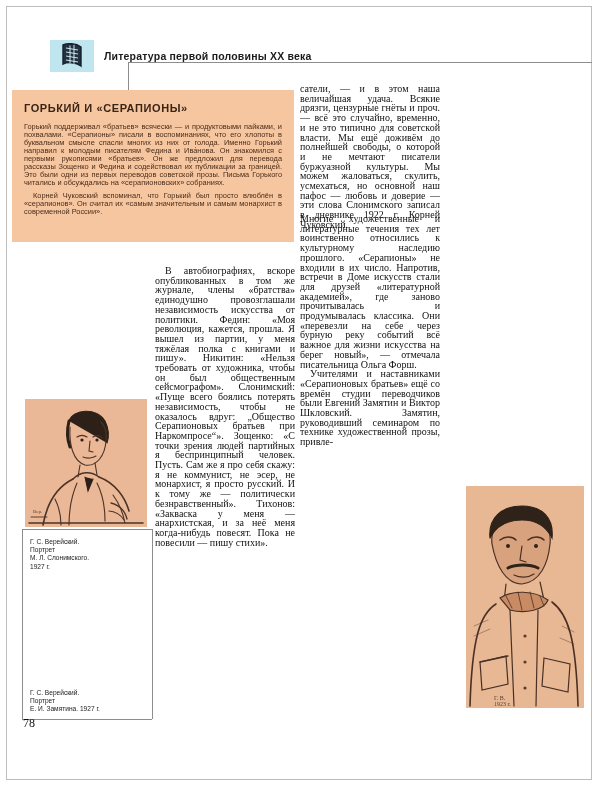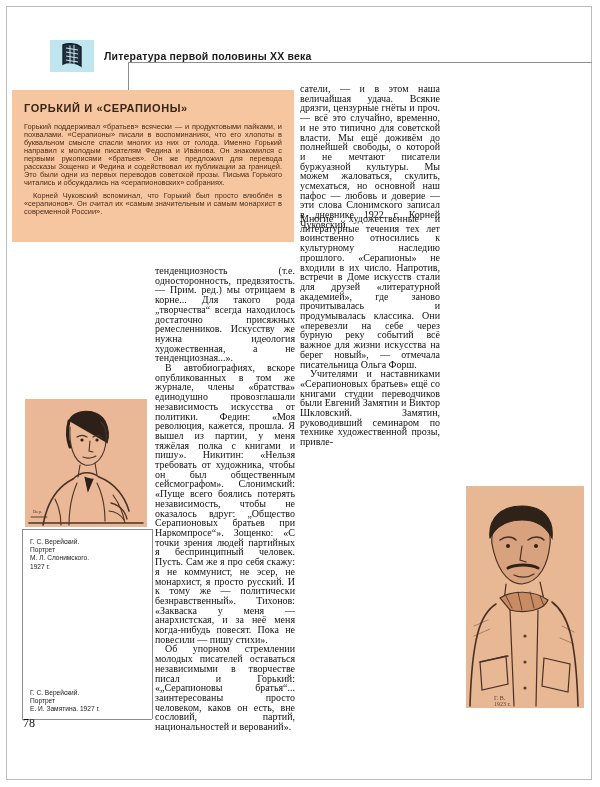--- a/index.html
+++ b/index.html
@@ -92,36 +92,34 @@
   <div class="vrule" style="left:152px;top:529px;height:190px;"></div>
   <div class="hrule" style="left:22px;top:719px;width:130px;"></div>
 
   <div class="callout">
     <div class="callout-title">ГОРЬКИЙ И «СЕРАПИОНЫ»</div>
     <p>Горький поддерживал «братьев» всячески — и продуктовыми пайками, и похвалами. «Серапионы» писали в воспоминаниях, что его хлопоты в буквальном смысле спасли многих из них от голода. Именно Горький направил к молодым писателям Федина и Ива́нова. Он знакомился с первыми рукописями «братьев». Он же предложил для перевода рассказы Зощенко и Федина и содействовал их публикации за границей. Это были одни из первых переводов советской прозы. Письма Горького читались и обсуждались на «серапионовских» собраниях.</p>
     <p class="ind">Корней Чуковский вспоминал, что Горький был просто влюблён в «серапионов». Он считал их «самым значительным и самым монархист в современной России».</p>
   </div>
 
   <div class="col" style="left:155px;top:266px;width:140px;">
-    <p class="noind">тенденциозность (т.е. односторонность, предвзятость. — Прим. ред.) мы отрицаем в корне... Для такого рода „творчества“ всегда находилось достаточно присяжных ремесленников. Искусству же нужна идеология художественная, а не тенденциозная...».</p>
     <p>В автобиографиях, вскоре опубликованных в том же журнале, члены «братства» единодушно провозглашали независимость искусства от политики. Федин: «Моя революция, кажется, прошла. Я вышел из партии, у меня тяжёлая полка с книгами и пишу». Никитин: «Нельзя требовать от художника, чтобы он был общественным сейсмографом». Слонимский: «Пуще всего боялись потерять независимость, чтобы не оказалось вдруг: „Общество Серапионовых братьев при Наркомпросе“». Зощенко: «С точки зрения людей партийных я беспринципный человек. Пусть. Сам же я про себя скажу: я не коммунист, не эсер, не монархист, я просто русский. И к тому же — политически безнравственный». Тихонов: «Закваска у меня — анархистская, и за неё меня когда-нибудь повесят. Пока не повесили — пишу стихи».</p>
-    <p>Об упорном стремлении молодых писателей оставаться независимыми в творчестве писал и Горький: «„Серапионовы братья“... заинтересованы просто человеком, каков он есть, вне сословий, партий, национальностей и верований».</p>
   </div>
 
   <div class="col" style="left:300px;top:84px;width:140px;">
     <p class="noind">сатели, — и в этом наша величайшая удача. Всякие дрязги, цензурные гнёты и проч. — всё это случайно, временно, и не это типично для советской власти. Мы ещё доживём до полнейшей свободы, о которой и не мечтают писатели буржуазной культуры. Мы можем жаловаться, скулить, усмехаться, но основной наш пафос — любовь и доверие — эти слова Слонимского записал в дневнике 1922 г. Корней Чуковский.</p>
   </div>
 
   <div class="col" style="left:458px;top:84px;width:134px;">
     <p class="noind" style="visibility:hidden;height:0;overflow:hidden;margin:0;">сатели, — и в этом наша величайшая удача. Всякие дрязги, цензурные гнёты и проч. — всё это случайно, временно, и не это типично для советской власти. Мы ещё доживём до полнейшей свободы, о которой и не мечтают писатели буржуазной культуры. Мы можем жаловаться, скулить, усмехаться, но основной наш пафос — любовь и доверие — эти слова Слонимского записал в дневнике 1922 г. Корней Чуковский.</p>
   </div>
 
   <div class="col" style="left:300px;top:214px;width:140px;">
     <p class="noind">Многие художественные и литературные течения тех лет воинственно относились к культурному наследию прошлого. «Серапионы» не входили в их число. Напротив, встречи в Доме искусств стали для друзей «литературной академией», где заново прочитывалась и продумывалась классика. Они «перевезли на себе через бурную реку событий всё важное для жизни искусства на берег новый», — отмечала писательница Ольга Форш.</p>
-    <p>Учителями и наставниками «Серапионовых братьев» ещё со книгами студии переводчиков были Евгений Замятин и Виктор Шкловский. Замятин, руководивший семинаром по технике художественной прозы, привле-</p>
+    <p>Учителями и наставниками «Серапионовых братьев» ещё со времён студии переводчиков были Евгений Замятин и Виктор Шкловский. Замятин, руководивший семинаром по технике художественной прозы, привле-</p>
   </div>
 
   <div class="figure" style="left:25px;top:399px;width:122px;">
     <svg class="art" width="122" height="128" viewBox="0 0 122 128" aria-hidden="true">
       <rect x="0" y="0" width="122" height="128" fill="#eab896"></rect>
       <g stroke="#4a3327" fill="none" stroke-width="1.1" stroke-linecap="round">
 
         <path d="M44 22 C48 10, 72 8, 80 22 C84 30, 84 38, 82 44" fill="#2c2018" stroke="#2c2018"></path>
         <path d="M44 22 C42 30, 42 40, 45 48" stroke="#2c2018" stroke-width="3"></path>
 

